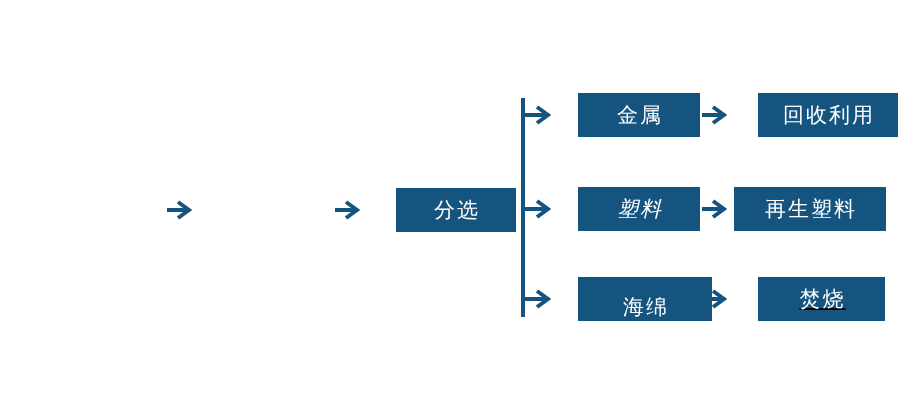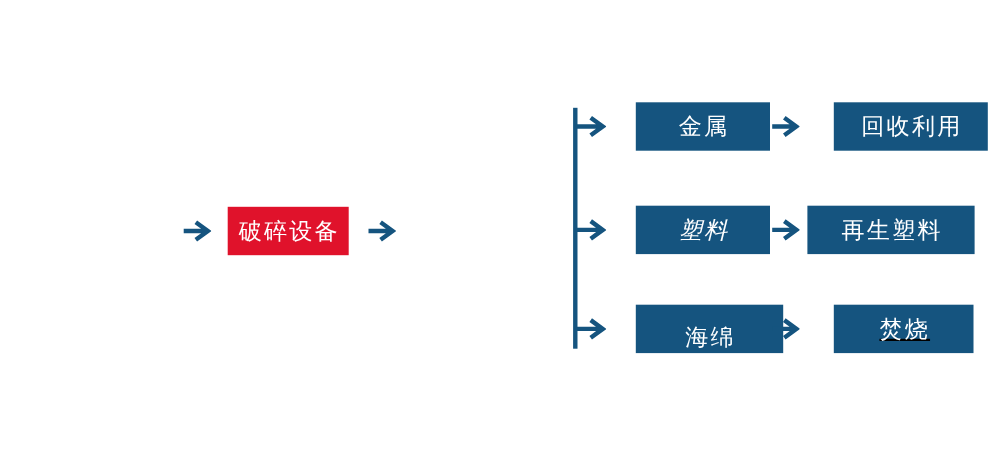--- a/index.html
+++ b/index.html
@@ -78,28 +78,28 @@
 </head>
 <body>
 
 <div class="stage">
 
 
   <svg class="arrow a-main1" width="26" height="20" viewBox="0 0 26 20">
     <path d="M1 10 H20 M12 2 L23 10 L12 18"></path>
   </svg>
 
-  <div class="node red n-crusher">
-    <span>破碎设备</span>
-  </div>
 
   <svg class="arrow a-main2" width="26" height="20" viewBox="0 0 26 20">
     <path d="M1 10 H20 M12 2 L23 10 L12 18"></path>
   </svg>
 
+  <div class="node blue n-sorting">
+    <span>分选</span>
+  </div>
 
   <div class="vline"></div>
 
   <div class="row-0">
     <svg class="arrow tail" width="28" height="20" viewBox="0 0 28 20">
       <path d="M0 10 H22 M14 2 L25 10 L14 18"></path>
     </svg>
     <div class="node blue mat">
       <span>金属</span>
     </div>

